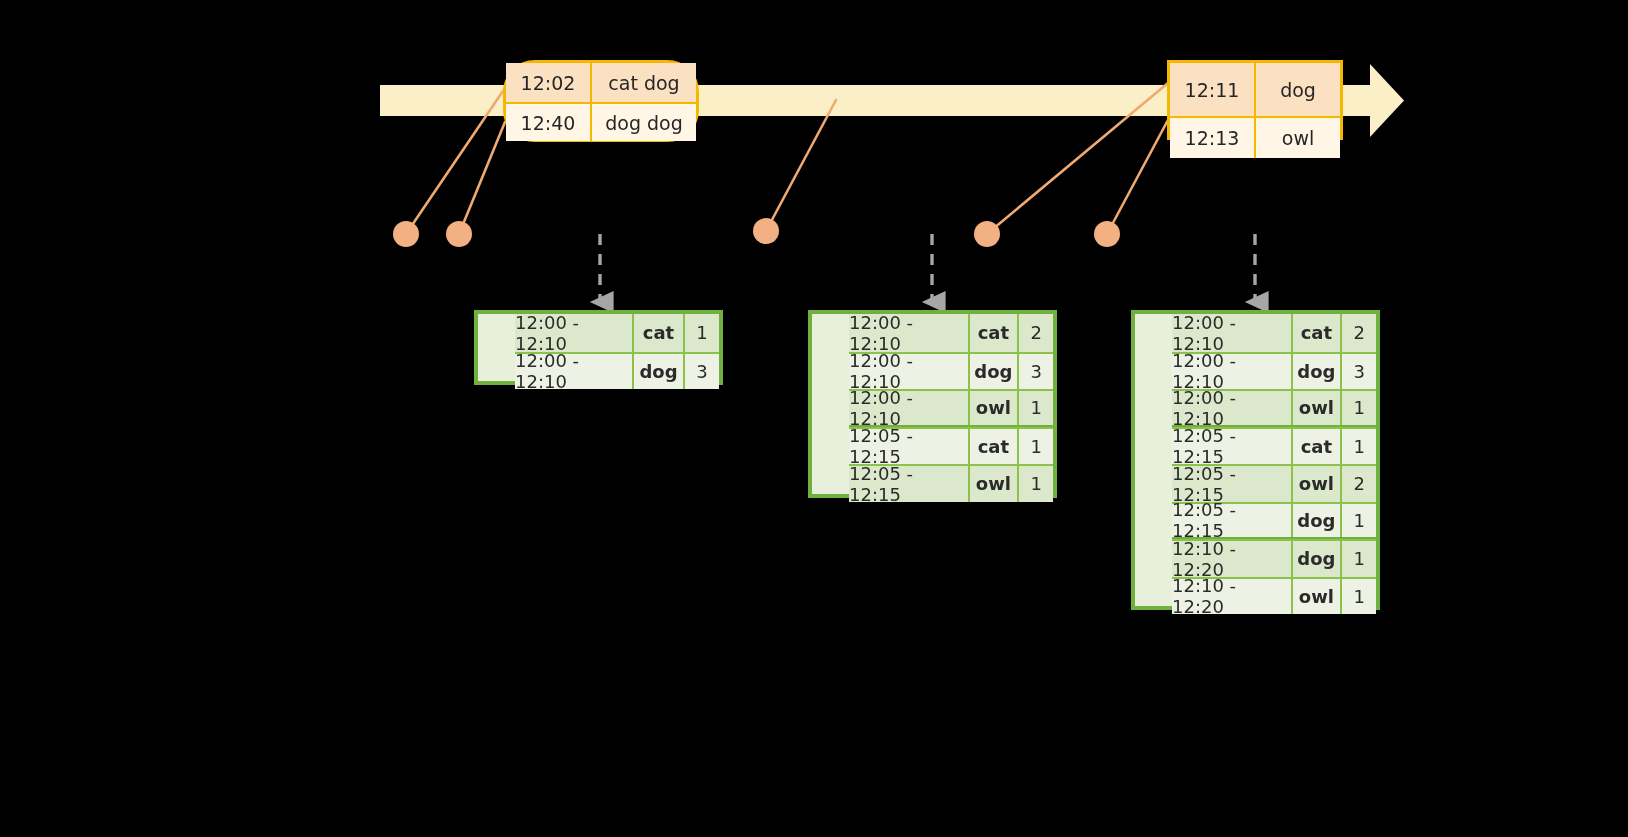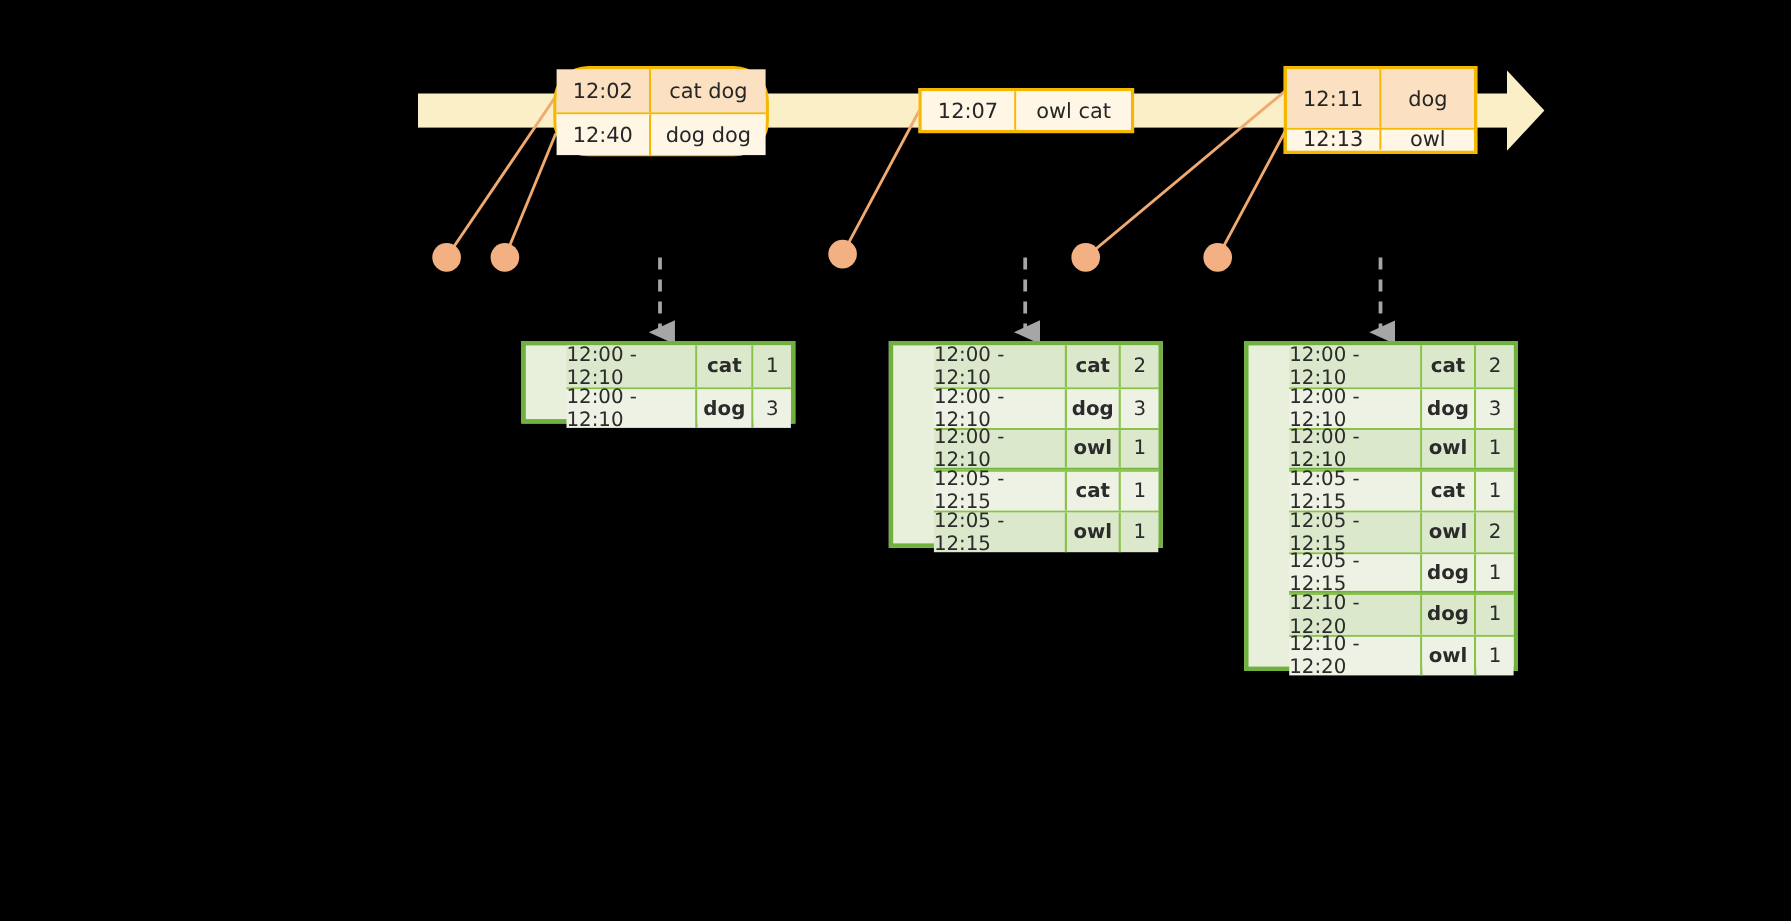--- a/index.html
+++ b/index.html
@@ -159,33 +159,27 @@
     <div class="event-row shade">
       <div class="ev-time">12:02</div>
       <div class="ev-words">cat dog</div>
     </div>
     <div class="event-row">
       <div class="ev-time">12:40</div>
       <div class="ev-words">dog dog</div>
     </div>
   </div>
 
-  <div class="event-box" style="left:835px; top:80px; width:196px; height:41px;">
-    <div class="event-row" style="height:35px;">
-      <div class="ev-time">12:07</div>
-      <div class="ev-words">owl cat</div>
-    </div>
-  </div>
 
   <div class="event-box" style="left:1167px; top:60px; width:176px; height:80px;">
     <div class="event-row shade" style="height:53px;">
       <div class="ev-time">12:11</div>
       <div class="ev-words">dog</div>
     </div>
-    <div class="event-row" style="height:20px;">
+    <div class="event-row" style="height:42px;">
       <div class="ev-time">12:13</div>
       <div class="ev-words">owl</div>
     </div>
   </div>
 
   <div class="result-table t1" style="left:474px; top:310px; width:249px; height:75px;">
     <div class="rt-row">
       <div class="rt-cell c-window">12:00 - 12:10</div>
       <div class="rt-cell c-word">cat</div>
       <div class="rt-cell c-count">1</div>

